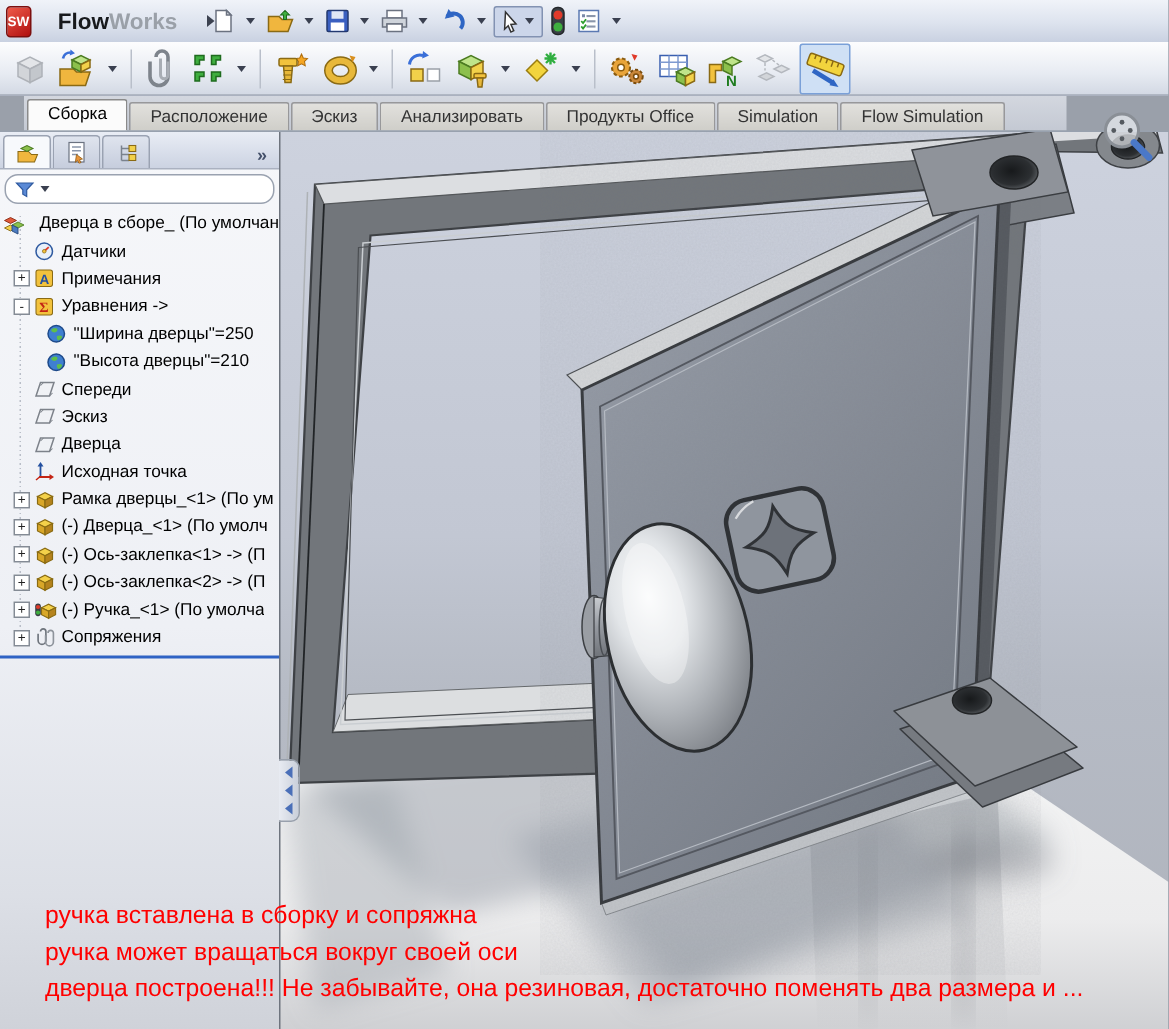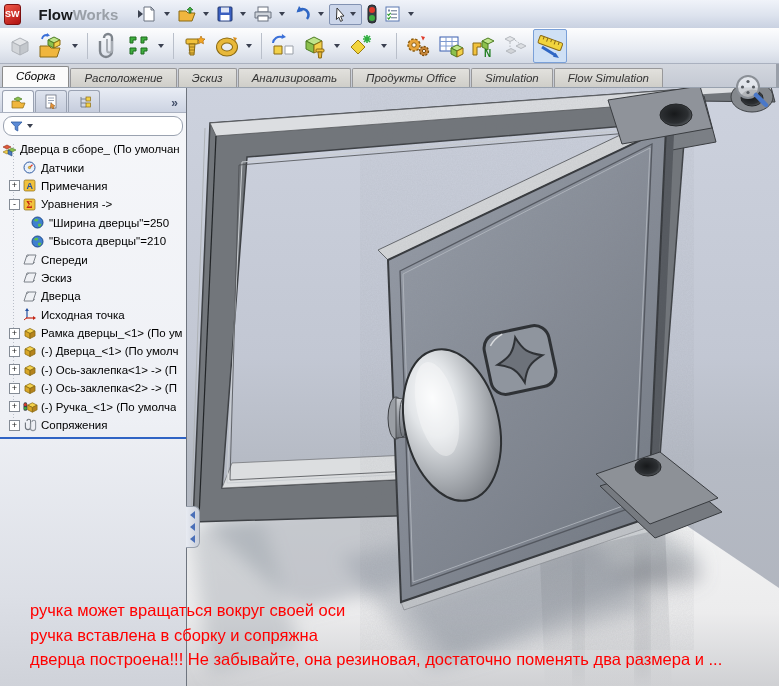--- a/index.html
+++ b/index.html
@@ -26,22 +26,22 @@
   
   .asmbar{position:absolute;left:0;top:28px;width:779px;height:36px;
     background:linear-gradient(180deg,#fdfdfe 0%,#e7ebf2 60%,#d3d9e4 100%);
     border-bottom:1px solid #aab1bf;display:flex;align-items:center;gap:3px;padding-left:6px;box-sizing:border-box;}
   .abtn{display:flex;align-items:center;padding:2px 1px;border-radius:2px;}
   .abtn svg{display:block;}
   .abtn.active{background:#cfe0f5;border:1px solid #7aa0d8;}
   .sep{width:1px;height:26px;background:#b9bfca;margin:0 3px;}
 
   
-  .tabs{position:absolute;left:0;top:64px;width:776px;height:23px;
-    background:linear-gradient(180deg,#d3d7df 0%,#c4c9d3 100%);display:flex;align-items:flex-end;padding-left:2px;box-sizing:border-box;font-style:italic;}
+  .tabs{position:absolute;left:16px;top:64px;width:695px;height:23px;
+    background:linear-gradient(180deg,#d3d7df 0%,#c4c9d3 100%);display:flex;align-items:flex-end;padding-left:2px;box-sizing:border-box;}
   .tab{font-size:11.5px;color:#333;background:linear-gradient(180deg,#e2e1dd,#cfcec9);
     border:1px solid #98989a;border-bottom:none;padding:3px 13px 3px 13px;margin-right:1px;border-radius:2px 2px 0 0;}
   .tab.active{background:#fbfbfb;color:#000;padding-bottom:5px;border-color:#8a8a8a;}
 
   
   .main{position:absolute;left:0;top:87px;width:779px;height:599px;border-top:1px solid #98a1ae;box-sizing:border-box;}
   .viewport{position:absolute;left:0;top:0;width:779px;height:599px;}
 
   
   .fm-panel{position:absolute;left:0;top:0;width:187px;height:599px;
@@ -52,21 +52,21 @@
   .fm-tab{width:30px;height:21px;border:1px solid #9aa2b2;border-bottom:none;border-radius:3px 3px 0 0;
     background:linear-gradient(180deg,#dfe4ee,#c6cddd);display:flex;align-items:center;justify-content:center;margin-right:1px;}
   .fm-tab.active{background:#f7f9fc;}
   .fm-overflow{margin-left:auto;font-size:12px;color:#44506a;font-weight:bold;padding:0 6px 2px 0;}
   .fm-filter{margin:3px 3px 2px 3px;height:18px;border:1px solid #9aa2b0;border-radius:9px;background:#fff;
     display:flex;align-items:center;padding-left:6px;gap:2px;}
   .fm-tree{position:relative;font-size:11.5px;color:#000;padding-top:2px;
     background:linear-gradient(to right,transparent 13px,transparent 13px),repeating-linear-gradient(180deg,#b9bec8 0 1px,transparent 1px 3px);
     background-size:0,1px 286px;background-position:0 0,13px 6px;background-repeat:no-repeat;}
   .trow{height:18.4px;display:flex;align-items:center;white-space:nowrap;overflow:hidden;}
-  .lvl0{padding-left:2px;} .lvl1{padding-left:9px;} .lvl2{padding-left:31px;}
+  .lvl0{padding-left:2px;justify-content:space-between;} .lvl1{padding-left:9px;} .lvl2{padding-left:31px;}
   .exp{width:9px;height:9px;border:1px solid #848b95;background:#fff;font-size:9px;line-height:8px;text-align:center;color:#222;margin-right:3px;flex:none;}
   .expsp{width:14px;flex:none;}
   .ticon{width:15px;flex:none;display:flex;align-items:center;margin-right:3px;}
   .tlabel{overflow:hidden;text-overflow:clip;}
   .fm-divider{height:2px;background:#2f63c4;margin-top:3px;}
 
   
   .splitter{position:absolute;left:186px;top:418px;width:13px;height:40px;background:linear-gradient(90deg,#e8ebf2,#c9cfda);
     border:1px solid #98a0ac;border-left:none;border-radius:0 6px 6px 0;display:flex;flex-direction:column;align-items:center;justify-content:center;gap:4px;}
   .tri{width:0;height:0;border-right:5px solid #4a6fb8;border-top:4px solid transparent;border-bottom:4px solid transparent;}
@@ -647,19 +647,19 @@
       </div>
     </div>
 
     <div class="splitter">
       <span class="tri"></span>
       <span class="tri"></span>
       <span class="tri"></span>
     </div>
 
     <div class="rednotes">
+      <div>ручка вставлена в сборку и сопряжна</div>
       <div>ручка может вращаться вокруг своей оси</div>
-      <div>ручка вставлена в сборку и сопряжна</div>
       <div>дверца построена!!! Не забывайте, она резиновая, достаточно поменять два размера и ...</div>
     </div>
 
   </div>
 </div>
 
 </body></html>

